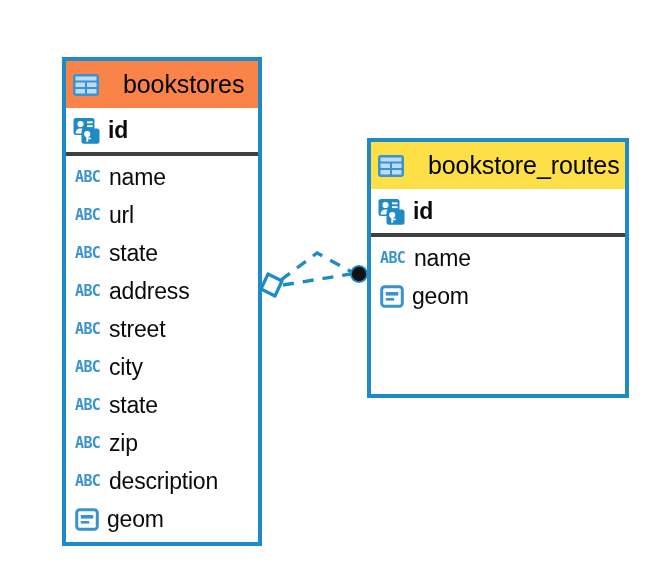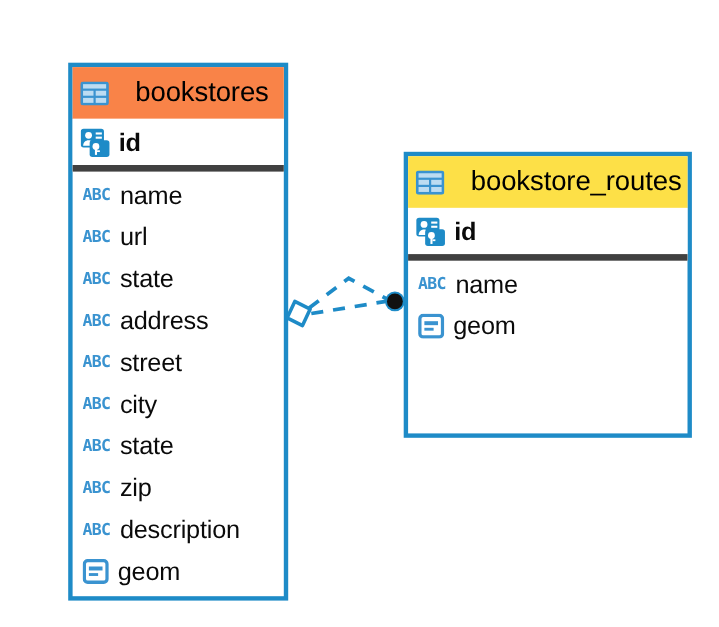--- a/index.html
+++ b/index.html
@@ -63,21 +63,21 @@
   }
 
   
   .entity-key-row {
     display: flex;
     align-items: center;
     box-sizing: border-box;
     height: 48px;
     padding: 0 6px 0 7px;
     gap: 8px;
-    border-bottom: 6px solid #404040;
+    border-bottom: 4px solid #404040;
     background: #ffffff;
   }
   .entity-key-row .field-label {
     font-weight: bold;
   }
 
   .fields {
     padding-top: 2px;
   }
 

